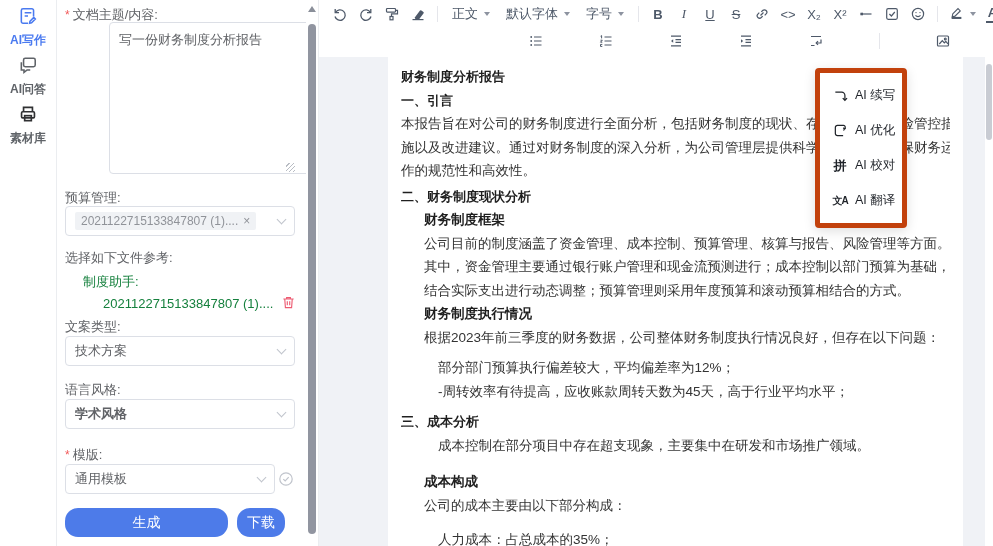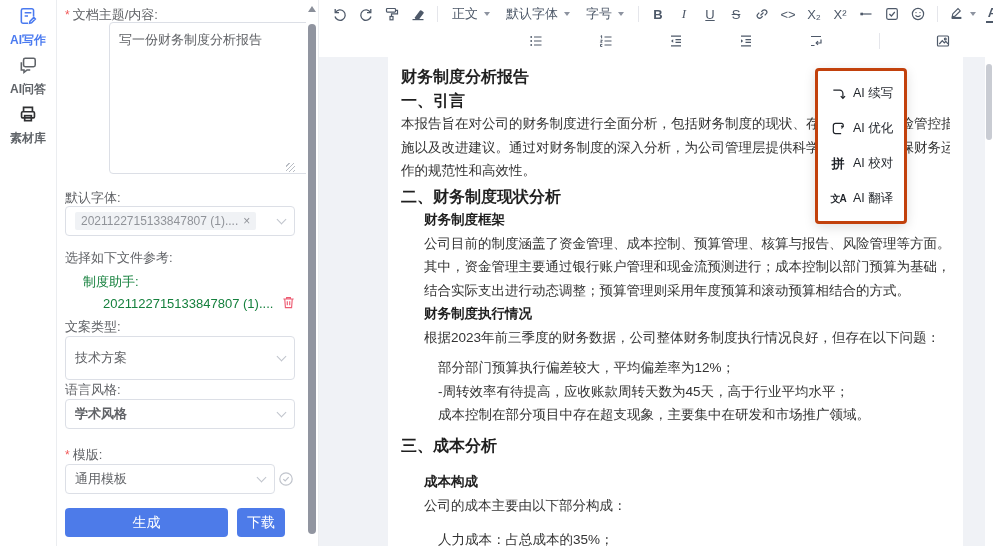--- a/index.html
+++ b/index.html
@@ -27,21 +27,21 @@
     background:repeating-linear-gradient(135deg,transparent 0 2px,#b9bdc4 2px 3px); cursor:nwse-resize; }
   .f-select { display:flex; align-items:center; padding:0 24px 0 9px; cursor:pointer; }
   .chev { position:absolute; right:9px; top:50%; width:7px; height:7px; margin-top:-5px;
     border-right:1.4px solid #c0c4cc; border-bottom:1.4px solid #c0c4cc; transform:rotate(45deg); }
   .tag { display:inline-flex; align-items:center; gap:5px; background:#f0f2f5; border-radius:2px;
     padding:2px 6px; font-size:12px; color:#909399; max-width:185px; white-space:nowrap; }
   .tag .x { color:#909399; font-size:12px; cursor:pointer; }
   .file-sub { position:absolute; font-size:13px; color:#15803d; white-space:nowrap; }
   .trash { position:absolute; cursor:pointer; }
   .circ-ok { position:absolute; right:-20px; top:50%; margin-top:-8px; }
-  .btn { position:absolute; height:29px; border:none; border-radius:4px; background:#4d7be9;
+  .btn { position:absolute; height:29px; border:none; border-radius:13px; background:#4d7be9;
     color:#fff; font-size:14px; cursor:pointer; font-family:inherit; }
 
   
   .pscroll { position:absolute; left:306px; top:0; width:12px; height:546px; background:#fff; }
   .pscroll .up { position:absolute; left:2px; top:6px; width:0; height:0;
     border-left:4px solid transparent; border-right:4px solid transparent; border-bottom:6px solid #8a8f99; }
   .pscroll .thumb { position:absolute; left:2px; top:24px; width:8px; height:510px;
     background:#9195a0; border-radius:4px; }
 
   
@@ -66,32 +66,32 @@
   .ai-btn { display:inline-flex; align-items:center; gap:5px; background:#4b4e52; color:#fff;
     border-radius:3px; height:21px; padding:0 7px; font-size:12px; font-weight:bold; cursor:pointer; flex:none; }
   .ai-btn .caret { border-top-color:#fff; }
 
   
   .canvas { position:absolute; left:0; top:57px; width:667px; height:489px; background:#f0f2f6; }
   .page { position:absolute; left:69px; top:0; width:575px; height:489px; background:#fff;
     padding:8px 13px 0 13px; }
   .doc-line { font-size:13.5px; color:#333; line-height:23.5px; white-space:nowrap; overflow:hidden; }
   .doc-line.b { font-weight:bold; color:#1f1f1f; }
-  .doc-line.b.h0 { font-size:16px; }
+  .doc-line.b.h0 { font-size:13px; }
   .doc-line.in1 { padding-left:23px; }
   .doc-line.in2 { padding-left:37px; }
 
   
   .escroll { position:absolute; right:0; top:57px; width:8px; height:489px; background:#fff; }
   .escroll .thumb { position:absolute; left:1px; top:7px; width:6px; height:76px;
     background:#c9ccd3; border-radius:3px; }
 
   
   .ai-menu { position:absolute; left:815px; top:68px; width:92px; background:#fff;
-    border:3px solid #c2410c; border-radius:4px; box-shadow:0 3px 12px rgba(0,0,0,.13);
+    border:5px solid #c2410c; border-radius:4px; box-shadow:0 3px 12px rgba(0,0,0,.13);
     padding:5px 0; z-index:10; }
   .ai-menu .mi { display:flex; align-items:center; gap:7px; height:35px; padding:0 0 0 12px;
     font-size:12.5px; color:#1f2329; cursor:pointer; white-space:nowrap; }
   .mi .mi-ic { width:16px; display:inline-flex; justify-content:center; color:#1f2329;
     font-size:12px; font-weight:bold; flex:none; }
 </style>
 </head>
 <body>
 
 <div class="app">
@@ -126,40 +126,40 @@
       </span>
       <span class="nv-label">素材库</span>
     </div>
   </aside>
 
   <section class="panel">
     <div class="f-label" style="top:6px;"><span class="req">*</span><span>文档主题/内容:</span></div>
     <textarea class="f-input" style="top: 22px; height: 152px; margin-left: 44px;">写一份财务制度分析报告</textarea>
     <div class="resize-grip" style="top:163px;"></div>
 
-    <div class="f-label" style="top:189px;">默认字体:</div>
+    <div class="f-label" style="top:189px;">预算管理:</div>
     <div class="f-select" style="top:206px; height:30px;">
       <span class="tag">
         <span>2021122715133847807 (1)....</span>
         <span class="x">×</span>
       </span>
       <i class="chev"></i>
     </div>
 
     <div class="f-label" style="top:249px;">选择如下文件参考:</div>
     <div class="file-sub" style="left:26px; top:273px;">制度助手:</div>
     <div class="file-sub" style="left:46px; top:296px;">2021122715133847807 (1)....</div>
     <span class="trash" style="left:224px; top:295px;">
       <svg width="15" height="15" viewBox="0 0 16 16" fill="none" stroke="#ed5a71" stroke-width="1.2">
         <path d="M2.5 4.2h11M6 4.2V2.8h4v1.4M4 4.2l.7 9.3h6.6l.7-9.3M6.7 6.6v4.4M9.3 6.6v4.4"></path>
       </svg>
     </span>
 
     <div class="f-label" style="top:318px;">文案类型:</div>
-    <div class="f-select" style="top:336px; height:44px;">
+    <div class="f-select" style="top:336px; height:30px;">
       <span>技术方案</span>
       <i class="chev"></i>
     </div>
 
     <div class="f-label" style="top:381px;">语言风格:</div>
     <div class="f-select" style="top:399px; height:30px;font-weight:bold;">
       <span>学术风格</span>
       <i class="chev"></i>
     </div>
 
@@ -383,22 +383,22 @@
             <div class="doc-line">作的规范性和高效性。</div>
             <div class="doc-line b h0" style="margin-top: 2px;">二、财务制度现状分析</div>
             <div class="doc-line b in1">财务制度框架</div>
             <div class="doc-line in1">公司目前的制度涵盖了资金管理、成本控制、预算管理、核算与报告、风险管理等方面。</div>
             <div class="doc-line in1">其中，资金管理主要通过银行账户管理和现金流预测进行；成本控制以部门预算为基础，</div>
             <div class="doc-line in1">结合实际支出进行动态调整；预算管理则采用年度预算和滚动预算相结合的方式。</div>
             <div class="doc-line b in1">财务制度执行情况</div>
             <div class="doc-line in1">根据2023年前三季度的财务数据，公司整体财务制度执行情况良好，但存在以下问题：</div>
             <div class="doc-line in2" style="margin-top: 7px;">部分部门预算执行偏差较大，平均偏差率为12%；</div>
             <div class="doc-line in2">-周转效率有待提高，应收账款周转天数为45天，高于行业平均水平；</div>
+            <div class="doc-line b h0" style="margin-top: 7px;">三、成本分析</div>
             <div class="doc-line in2">成本控制在部分项目中存在超支现象，主要集中在研发和市场推广领域。</div>
-            <div class="doc-line b h0" style="margin-top: 7px;">三、成本分析</div>
             <div class="doc-line b in1" style="margin-top: 13px;">成本构成</div>
             <div class="doc-line in1">公司的成本主要由以下部分构成：</div>
             <div class="doc-line in2" style="margin-top: 11px;">人力成本：占总成本的35%；</div>
           </div>
       </div>
     </div>
 
     <div class="escroll">
       <div class="thumb"></div>
     </div>

